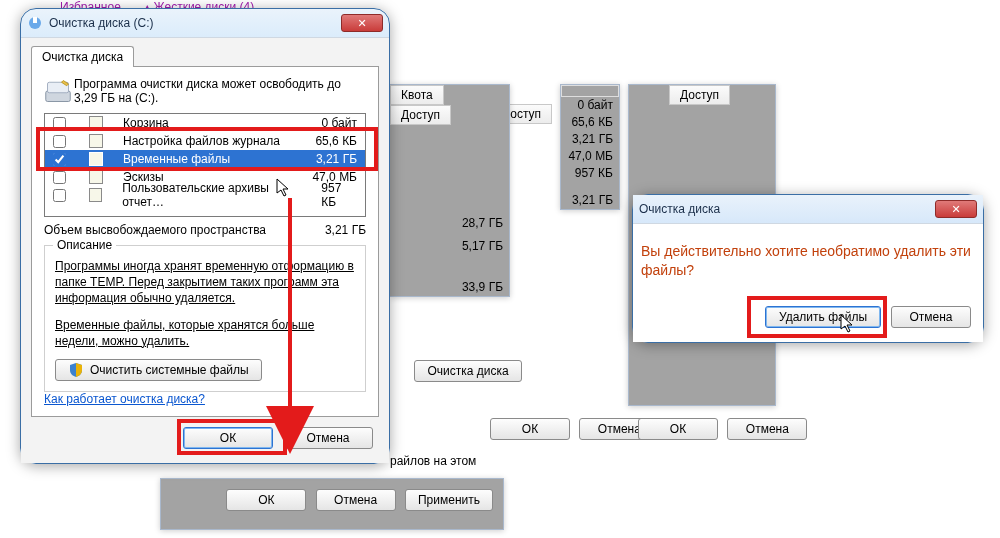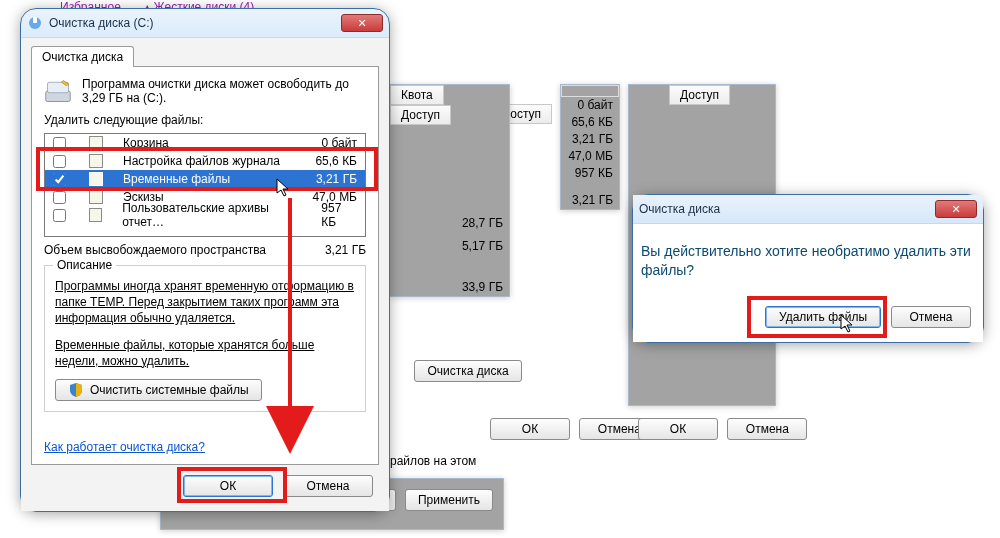--- a/index.html
+++ b/index.html
@@ -54,21 +54,21 @@
     background: #fff;
     padding: 3px 10px;
     border-radius: 3px 3px 0 0;
     font-size: 12px;
   }
   .tabbody {
     border: 1px solid #9b9b9b;
     background: #fff;
     padding: 10px 12px;
   }
-  .headline { display:flex; align-items:flex-end; gap:10px; margin-bottom:8px; }
+  .headline { display:flex; align-items:flex-end; gap:2px; margin-bottom:8px; }
   .drive-icon { width:28px; height:28px; flex:none; }
   .label-line { margin: 6px 0; }
   .filelist {
     border: 1px solid #7a7a7a;
     width: 100%;
     height: 104px;
     overflow: hidden;
     background:#fff;
   }
   .row {
@@ -131,21 +131,21 @@
     font-size:12px;
   }
   .bgwin .num { text-align:right; padding:0 6px; line-height:17px; }
   
   .arrow-svg { position:absolute; left:0; top:0; pointer-events:none; }
   
   .cursor {
     position:absolute; width:14px; height:20px; pointer-events:none;
   }
   .shield-icon { width:16px; height:16px; }
-  .msg { font-size:14px; color:#0c4a6e; margin: 18px 8px 26px 8px; line-height:1.35; }
+  .msg { font-size:14px; color:#c2410c; margin: 18px 8px 26px 8px; line-height:1.35; }
   .confirm-btnrow { display:flex; justify-content:flex-end; gap:10px; padding:0 12px 14px 12px; }
 </style>
 </head>
 <body>
 
 <div style="position:absolute; left:60px; top:0; color:#a21caf;">
   <span>Избранное</span>
   <span style="margin-left:20px;">▴ <span>Жесткие диски (4)</span></span>
 </div>
 
@@ -223,21 +223,20 @@
     <div class="tabbody">
       <div class="headline">
         <svg class="drive-icon" viewBox="0 0 32 32">
           <rect x="2" y="16" width="28" height="12" rx="2" fill="#cfd6df" stroke="#7d8a9c"></rect>
           <rect x="4" y="6" width="24" height="12" rx="2" fill="#e9eef5" stroke="#9aa7ba"></rect>
           <path d="M22 4 l6 4 -2 2 -6 -4z" fill="#e9c04b" stroke="#b8931d"></path>
         </svg>
         <div>Программа очистки диска может освободить до 3,29 ГБ на  (C:).</div>
       </div>
 
-      <div class="label-line">Удалить следующие файлы:</div>
 
       <div style="position:relative;">
         <div class="filelist">
           <div class="row">
             <input type="checkbox" style="">
             <span class="row-icon"></span>
             <span>Корзина</span>
             <span class="sz">0 байт</span>
           </div>
           <div class="row">
@@ -280,21 +279,21 @@
         <div class="desc">Временные файлы, которые хранятся больше недели, можно удалить.</div>
         <button class="btn">
           <svg class="shield-icon" viewBox="0 0 16 16">
             <path d="M8 1 l6 2 v5 c0 4 -3 6 -6 7 c-3 -1 -6 -3 -6 -7 v-5z" fill="#3b82d0"></path>
             <path d="M8 1 l6 2 v5 c0 4 -3 6 -6 7z" fill="#eab308"></path>
           </svg>
           <span>Очистить системные файлы</span>
         </button>
       </div>
 
-      <div style="margin-top:28px;">
+      <div style="margin-top:0;">
         <span class="link">Как работает очистка диска?</span>
       </div>
     </div>
 
     <div class="dlg-buttons" style="position:relative;">
       <button class="btn focus" style="min-width:90px;">ОК</button>
       <button class="btn" style="min-width:90px;">Отмена</button>
       <div class="red-highlight" style="position:absolute; left:148px; top:4px; width:106px; height:32px; pointer-events:none;"></div>
     </div>
   </div>

